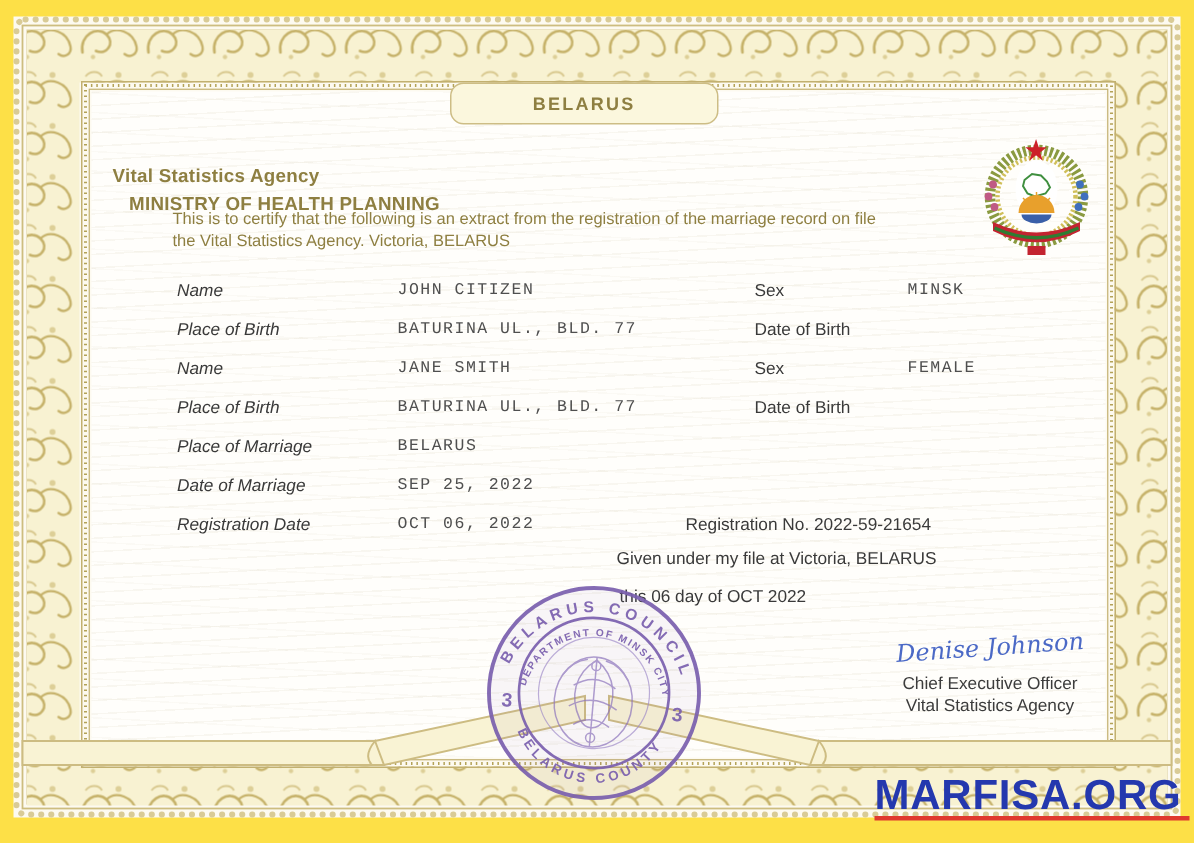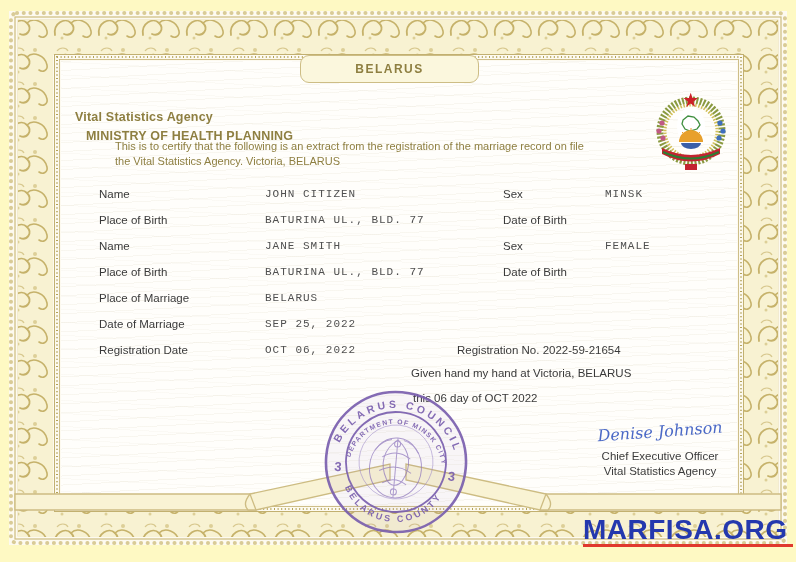--- a/index.html
+++ b/index.html
@@ -1,17 +1,17 @@
 <!DOCTYPE html>
 <html><head>
 <meta charset="utf-8">
 <style>
   html,body{margin:0;padding:0;}
   body{font-family:"Liberation Sans",sans-serif;background:#ffffff;}
-  .page{position:relative;width:796px;height:562px;background:#fef9c3;overflow:hidden;}
+  .page{position:relative;width:796px;height:562px;background:#fde047;overflow:hidden;}
   .layer{position:absolute;}
   
   #frame{left:7px;top:9px;}
   
   .content-bg{left:61px;top:61px;width:676px;height:444px;background:#fffefb;
     background-image:repeating-linear-gradient(177deg,rgba(190,178,140,0.10) 0 1px,transparent 1px 9px),
                      repeating-linear-gradient(3deg,rgba(200,190,160,0.07) 0 1px,transparent 1px 13px);
     z-index:1;}
   .pill{left:300px;top:55px;width:177px;height:26px;background:#fbf7dd;border:1.5px solid #cdbd85;
     border-radius:9px;z-index:3;display:flex;align-items:center;justify-content:center;
@@ -19,21 +19,21 @@
   .hdr{z-index:2;color:#8e7f41;font-weight:bold;font-size:12.5px;letter-spacing:0.2px;}
   .hdr1{left:86px;top:94px;margin-top:35px;}
   .hdr2{left:75px;top:110px;}
   .intro{z-index:2;color:#8e7f41;font-size:11px;margin-left:40px;}
   .intro1{left:75px;top:140px;}
   .intro2{left:75px;top:155px;}
   .row{position:absolute;left:0;top:0;width:796px;height:16px;z-index:2;}
   .row span{position:absolute;top:0;white-space:pre;}
   .flabel{font-size:11.5px;color:#3a3a3a;}
   .fvalue{font-family:"Liberation Mono","DejaVu Sans Mono",monospace;font-size:11px;letter-spacing:1px;color:#4f4f4f;}
-  .c1{left:99px;} .c2{left:265px;} .c3{left:503px;} .c4{left:605px;}
+  .c1{left:118px;font-style:italic;} .c2{left:265px;} .c3{left:503px;} .c4{left:605px;}
   .regno{left:457px;top:344px;z-index:2;font-size:11.5px;color:#3a3a3a;}
   .attest1{left:411px;top:367px;z-index:2;font-size:11.5px;color:#3a3a3a;}
   .attest2{left:413px;top:392px;z-index:2;font-size:11.5px;color:#3a3a3a;text-align:right;}
   #emblem{left:652px;top:90px;z-index:2;}
   #ribbon{left:7px;top:455px;z-index:2;}
   #stamp{left:322px;top:388px;z-index:4;opacity:0.92;}
   .sigblock{left:575px;top:422px;width:170px;z-index:3;text-align:center;}
   .signame{display:block;font-family:"DejaVu Serif",serif;font-style:italic;font-size:16px;color:#4b69c6;
     transform:rotate(-4deg);margin-bottom:8px;}
   .sigtitle{display:block;font-size:11.5px;color:#3c3c3c;line-height:15px;}
@@ -140,21 +140,21 @@
   <div class="row" style="top:318px">
     <span class="flabel c1">Date of Marriage</span>
     <span class="fvalue c2">SEP 25, 2022</span>
   </div>
   <div class="row" style="top:344px">
     <span class="flabel c1">Registration Date</span>
     <span class="fvalue c2">OCT 06, 2022</span>
   </div>
 
   <div class="layer regno">Registration No. 2022-59-21654</div>
-  <div class="layer attest1">Given hand my hand at Victoria, BELARUS</div>
+  <div class="layer attest1">Given under my file at Victoria, BELARUS</div>
   <div class="layer attest2">this 06 day of OCT 2022</div>
 
   <svg id="ribbon" class="layer" width="782" height="70" viewBox="0 0 782 70">
     <g fill="#f9f3d4" stroke="#cdbc82" stroke-width="1.3">
       <path d="M8,39 L243,39 L383,9 L383,25 L249,55 L8,55 Z"></path>
       <path d="M774,39 L539,39 L399,9 L399,25 L533,55 L774,55 Z"></path>
       <path d="M243,39 q-8,10 -2,16 l8,-0 z"></path>
       <path d="M539,39 q8,10 2,16 l-8,-0 z"></path>
     </g>
   </svg>

